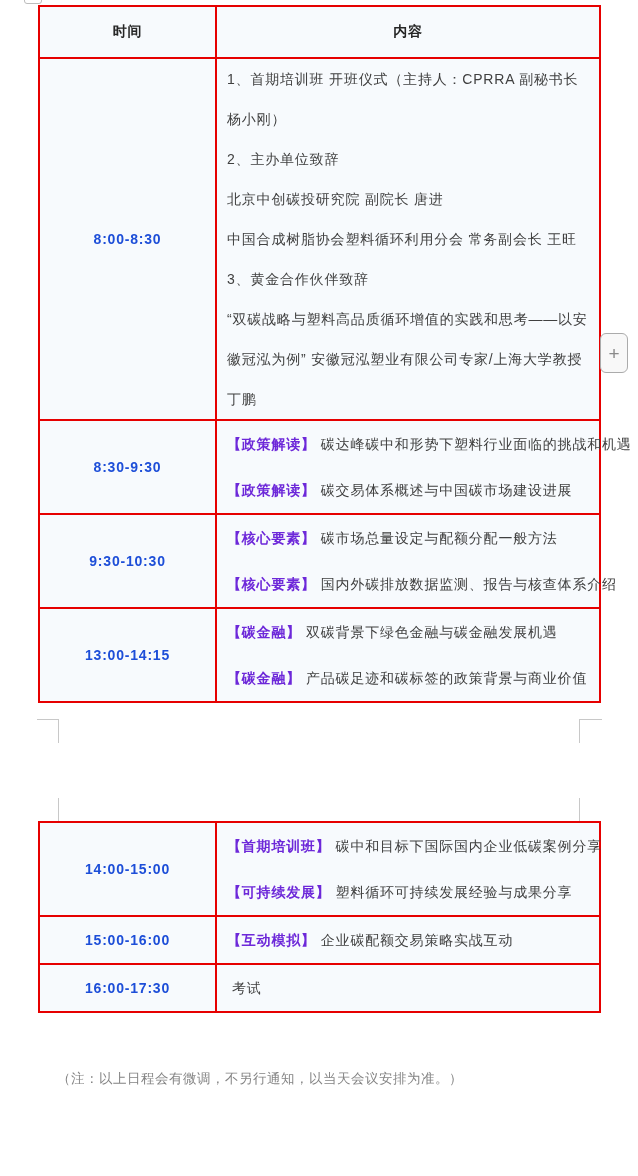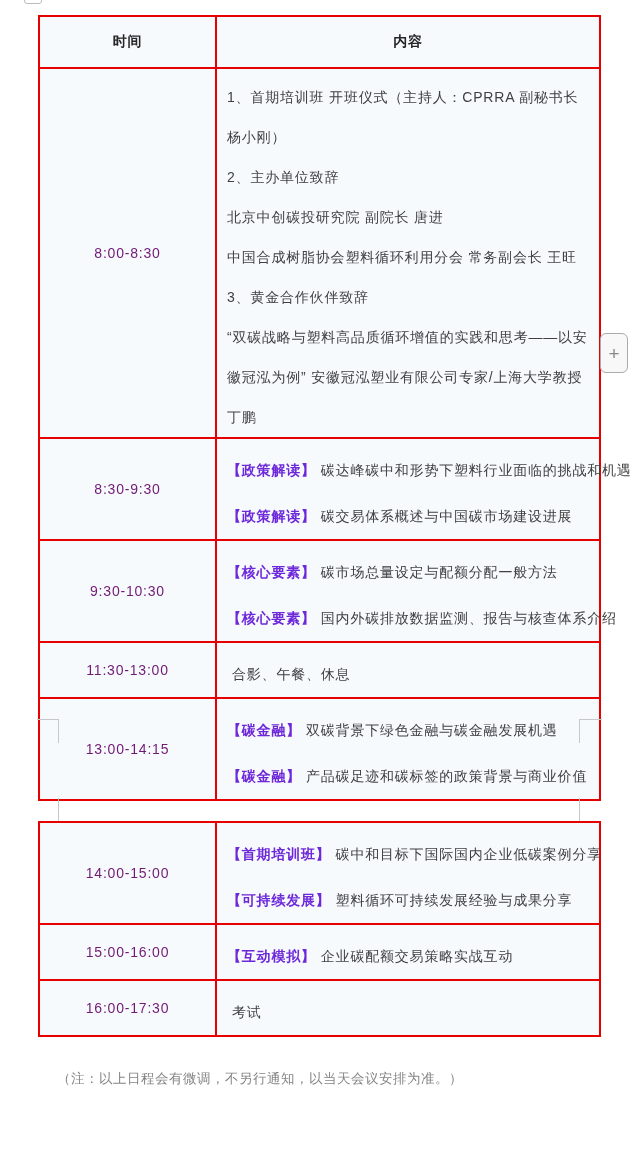--- a/index.html
+++ b/index.html
@@ -9,36 +9,36 @@
     background:#ffffff;
     font-family:"Liberation Sans","DejaVu Sans",sans-serif;
     color:#404040;
     overflow:hidden;
   }
   
   table.sched{
     position:absolute;left:38px;width:561px;
     border-collapse:collapse;table-layout:fixed;
   }
-  #table1{top:15px;}
+  #table1{top:5px;}
   #table2{top:821px;}
   table.sched col.time-col{width:177px;}
   table.sched col.content-col{width:384px;}
   table.sched th,table.sched td{
     border:2px solid #e60000;
     background:#f7fafd;
     vertical-align:middle;
     font-size:14px;
     letter-spacing:0.8px;
   }
   table.sched th{
     font-weight:bold;color:#262626;text-align:center;height:48px;
   }
-  td.time-cell{text-align:center;color:#701a75;}
-  td.content-cell{padding:8px 4px 0 10px;text-align:left;}
+  td.time-cell{text-align:center;color:#1d4ed8;font-weight:bold;}
+  td.content-cell{padding:0 4px 0 10px;text-align:left;}
   .rh-tall{height:273px;}
   .rh-two{height:89px;}
   .rh-one{height:43px;}
   .rh-last{height:48px;}
   .agenda-item{line-height:46px;white-space:nowrap;overflow:visible;}
   .agenda-item .tag{font-weight:bold;color:#6d28d9;margin-right:5px;}
   .opening p{margin:0;line-height:40px;white-space:normal;}
   
   .mark{position:absolute;}
   .mark-b-left {left:37px; top:719px;width:21px;height:23px;border-top:1px solid #c8c8c8;border-right:1px solid #c8c8c8;}
@@ -101,26 +101,20 @@
       </td>
     </tr>
     <tr>
       <td class="time-cell rh-two">9:30-10:30</td>
       <td class="content-cell">
         <div class="agenda-item"><span class="tag">【核心要素】</span><span>碳市场总量设定与配额分配一般方法</span></div>
         <div class="agenda-item"><span class="tag">【核心要素】</span><span>国内外碳排放数据监测、报告与核查体系介绍</span></div>
       </td>
     </tr>
     <tr>
-      <td class="time-cell rh-one">11:30-13:00</td>
-      <td class="content-cell">
-        <div class="agenda-item"><span class="tag"></span><span>合影、午餐、休息</span></div>
-      </td>
-    </tr>
-    <tr>
       <td class="time-cell rh-two">13:00-14:15</td>
       <td class="content-cell">
         <div class="agenda-item"><span class="tag">【碳金融】</span><span>双碳背景下绿色金融与碳金融发展机遇</span></div>
         <div class="agenda-item"><span class="tag">【碳金融】</span><span>产品碳足迹和碳标签的政策背景与商业价值</span></div>
       </td>
     </tr>
   </tbody>
     </table>
 
   <div class="plus-btn">

